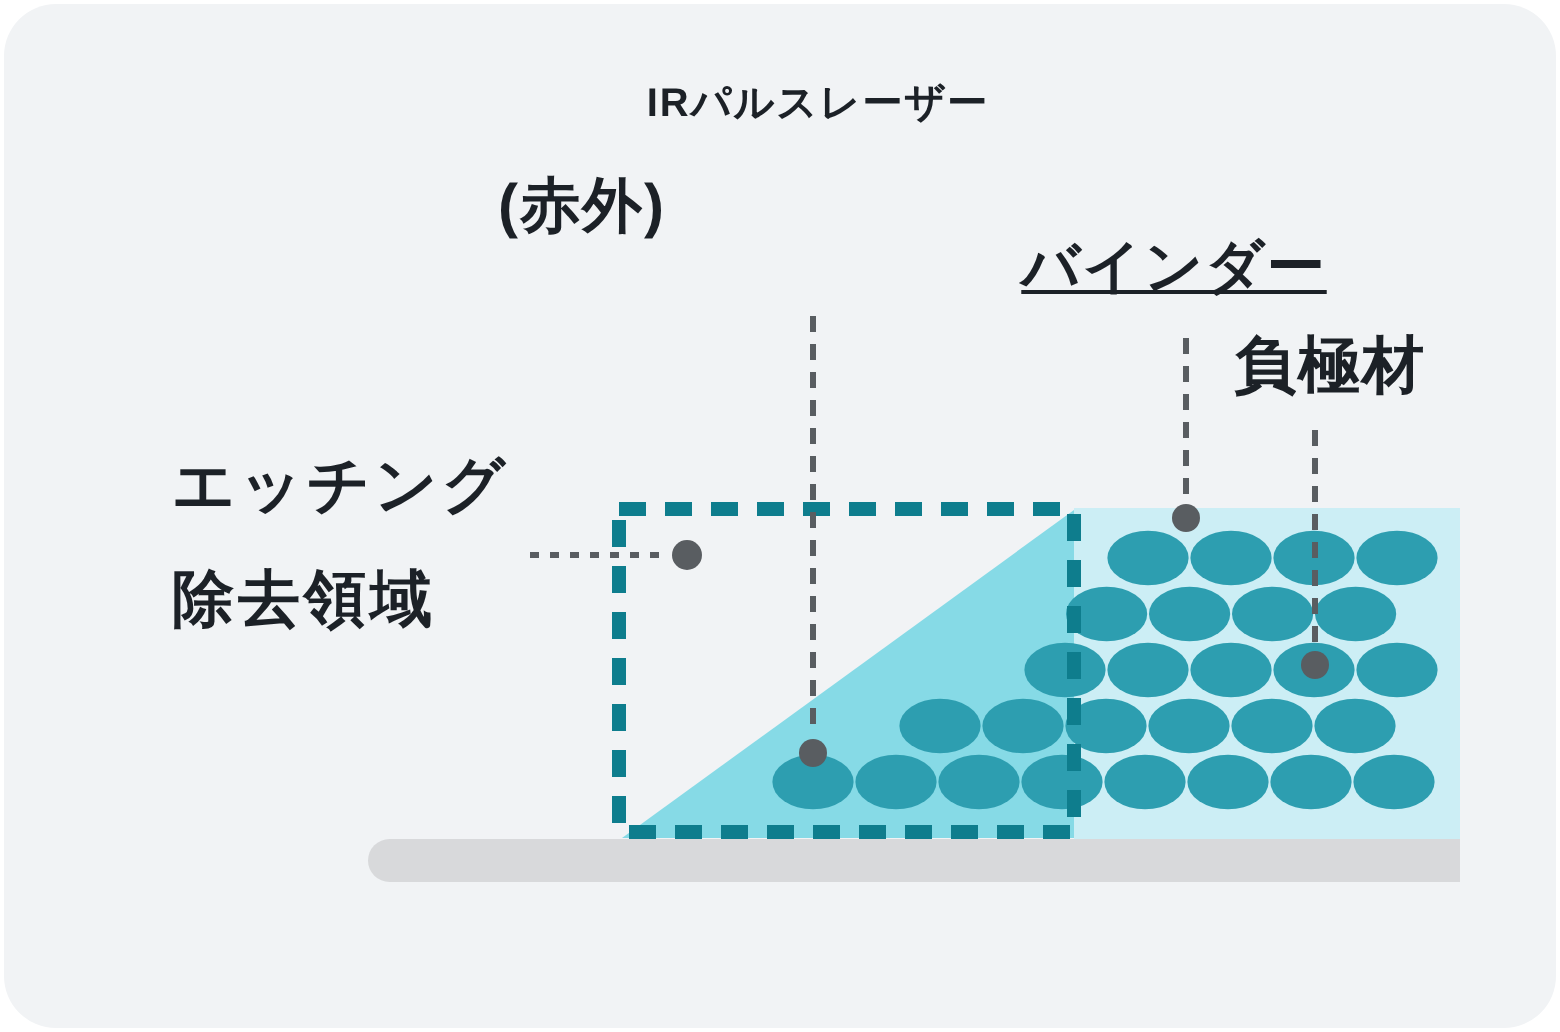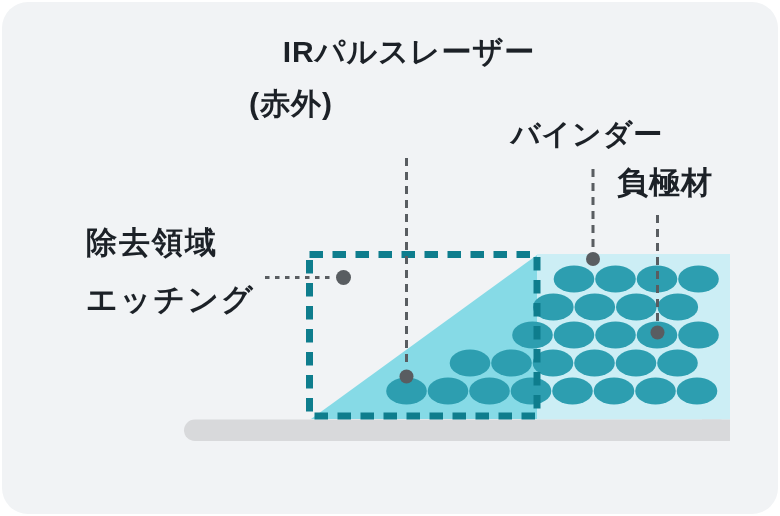--- a/index.html
+++ b/index.html
@@ -22,23 +22,23 @@
   .card{
     position:absolute;left:2px;top:2px;width:776px;height:512px;
     background:var(--card-background);
     border-radius:26px;
   }
   .shapes{position:absolute;left:0;top:0;width:780px;height:516px;}
   .lbl{
     position:absolute;font-weight:700;color:var(--text);
     white-space:nowrap;letter-spacing:1px;
   }
-  .lbl-laser1{left:247px;top:32px;width:320px;text-align:center;font-size:30px;line-height:36px;}
+  .lbl-laser1{left:247px;top:32px;width:320px;text-align:center;font-size:20px;line-height:36px;}
   .lbl-laser2{left:247px;top:84px;width:320px;text-align:left;font-size:30px;line-height:36px;}
-  .lbl-binder{left:485px;top:114px;width:200px;text-align:center;font-size:29px;line-height:36px;}
+  .lbl-binder{left:485px;top:114px;width:200px;text-align:center;font-size:29px;line-height:36px;text-decoration:underline;}
   .lbl-anode{left:563px;top:162px;width:200px;text-align:center;font-size:31px;line-height:38px;}
   .lbl-etching{left:84px;top:212px;font-size:31px;line-height:57px;letter-spacing:2px;}
   .lbl-cufoil{left:50px;top:404px;font-size:34px;line-height:40px;letter-spacing:0;}
 </style>
 </head>
 <body>
 
 <div class="card">
 
   <svg class="shapes" viewBox="0 0 780 516" xmlns="http://www.w3.org/2000/svg">
@@ -95,17 +95,17 @@
     <circle cx="655.5" cy="330.5" r="7" style="fill:var(--leader-line)"></circle>
   </svg>
 
   <div class="lbl lbl-laser1">IRパルスレーザー</div>
   <div class="lbl lbl-laser2">(赤外)</div>
 
   <div class="lbl lbl-binder">バインダー</div>
   <div class="lbl lbl-anode">負極材</div>
 
   <div class="lbl lbl-etching">
+    <div>エッチング</div>
     <div>除去領域</div>
-    <div>エッチング</div>
   </div>
 
 </div>
 
 </body></html>

